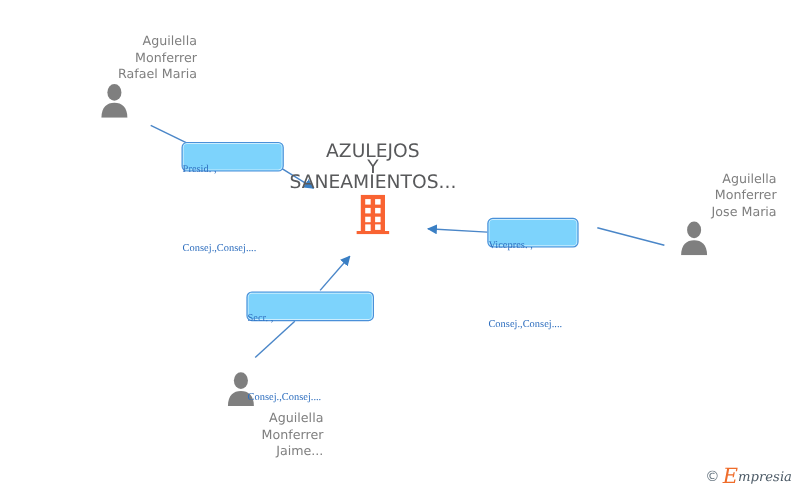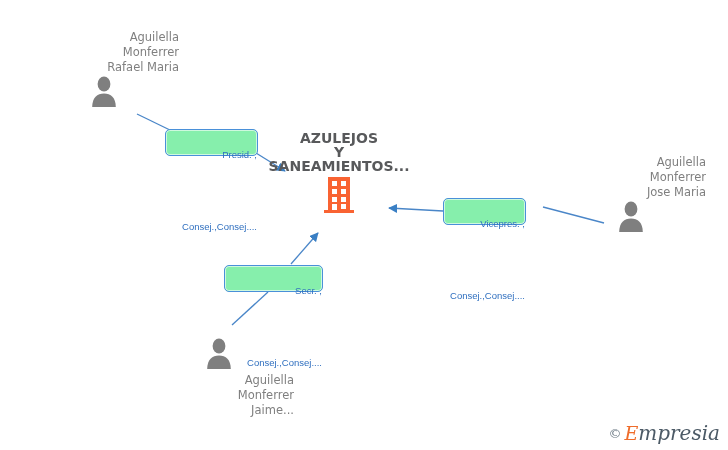--- a/index.html
+++ b/index.html
@@ -51,50 +51,50 @@
     margin: 0 auto;
   }
 
   
   .company {
     position: absolute;
     width: 190px;
     text-align: center;
   }
   .company .cname {
-    font-size: 14px;
+    font-size: 17px;
     line-height: 14px;
     color: #58595b;
-    font-weight: bold;
+    font-weight: normal;
     font-family: "DejaVu Sans", sans-serif;
     white-space: pre-line;
   }
   .company .building {
     width: 190px;
     height: 40px;
     position: relative;
     margin-top: 4px;
   }
   .building-glyph {
     display: block;
     margin: 0 auto;
   }
 
   
   .rolebox {
     position: absolute;
     box-sizing: border-box;
     border: 1px solid #4a90d9;
     border-radius: 5px;
-    background: #86efac;
+    background: #7dd3fc;
     color: #2f6fbf;
     font-size: 9.5px;
     line-height: 13px;
-    font-family: Liberation Sans, sans-serif;
-    text-align: right;
+    font-family: Liberation Serif, serif;
+    text-align: left;
     padding-top: 5px;
     box-shadow: 0 0 0 1px rgba(255,255,255,0.6) inset;
     white-space: pre-line;
   }
   .rolebox .rl1 { display: block; }
   .rolebox .rl2 { display: block; margin-top: 46px; }
 
   
   #watermark {
     position: absolute;
@@ -112,21 +112,21 @@
     font-family: "DejaVu Sans", sans-serif;
   }
   #watermark .wm-e {
     font-size: 19px;
     color: #ef6c2a;
     font-family: "DejaVu Serif", serif;
     font-style: italic;
     line-height: 18px;
   }
   #watermark .wm-rest {
-    font-size: 20px;
+    font-size: 12px;
     color: #4c5a66;
     font-family: "DejaVu Serif", serif;
     font-style: italic;
     line-height: 18px;
     margin-left: -3px;
   }
 </style>
 </head>
 <body>
 
@@ -211,21 +211,21 @@
   <div class="rolebox" style="left:165px; top:129px; width:93px; height:27px;">
     <span class="rl1">Presid. ,</span>
     <span class="rl2">Consej.,Consej....</span>
   </div>
 
   <div class="rolebox" style="left:443px; top:198px; width:83px; height:27px;">
     <span class="rl1">Vicepres. ,</span>
     <span class="rl2">Consej.,Consej....</span>
   </div>
 
-  <div class="rolebox" style="left:224px; top:265px; width:99px; height:27px;">
+  <div class="rolebox" style="left:224px; top:265px; width:116px; height:27px;">
     <span class="rl1">Secr. ,</span>
     <span class="rl2">Consej.,Consej....</span>
   </div>
 
   <div id="watermark">
     <span class="wm-c">©</span>
     <span class="wm-e">E</span>
     <span class="wm-rest">mpresia</span>
   </div>
 

